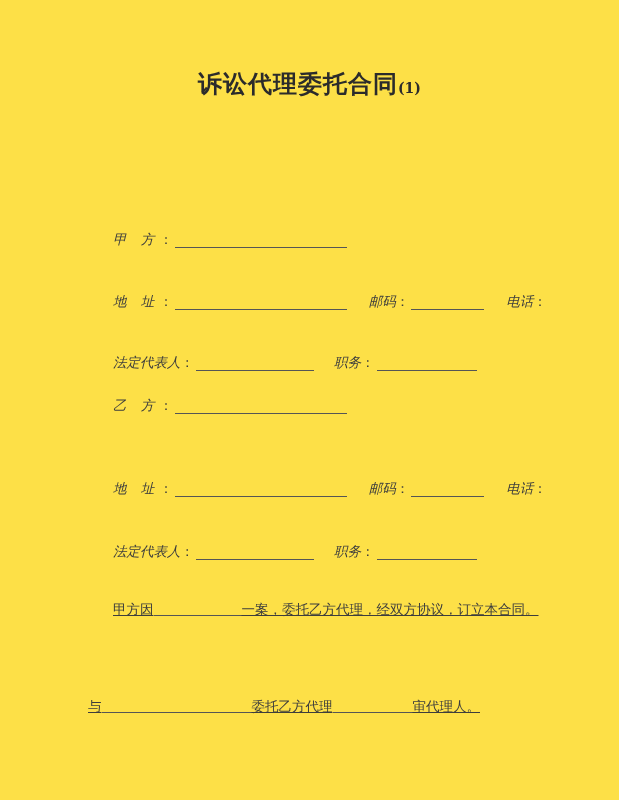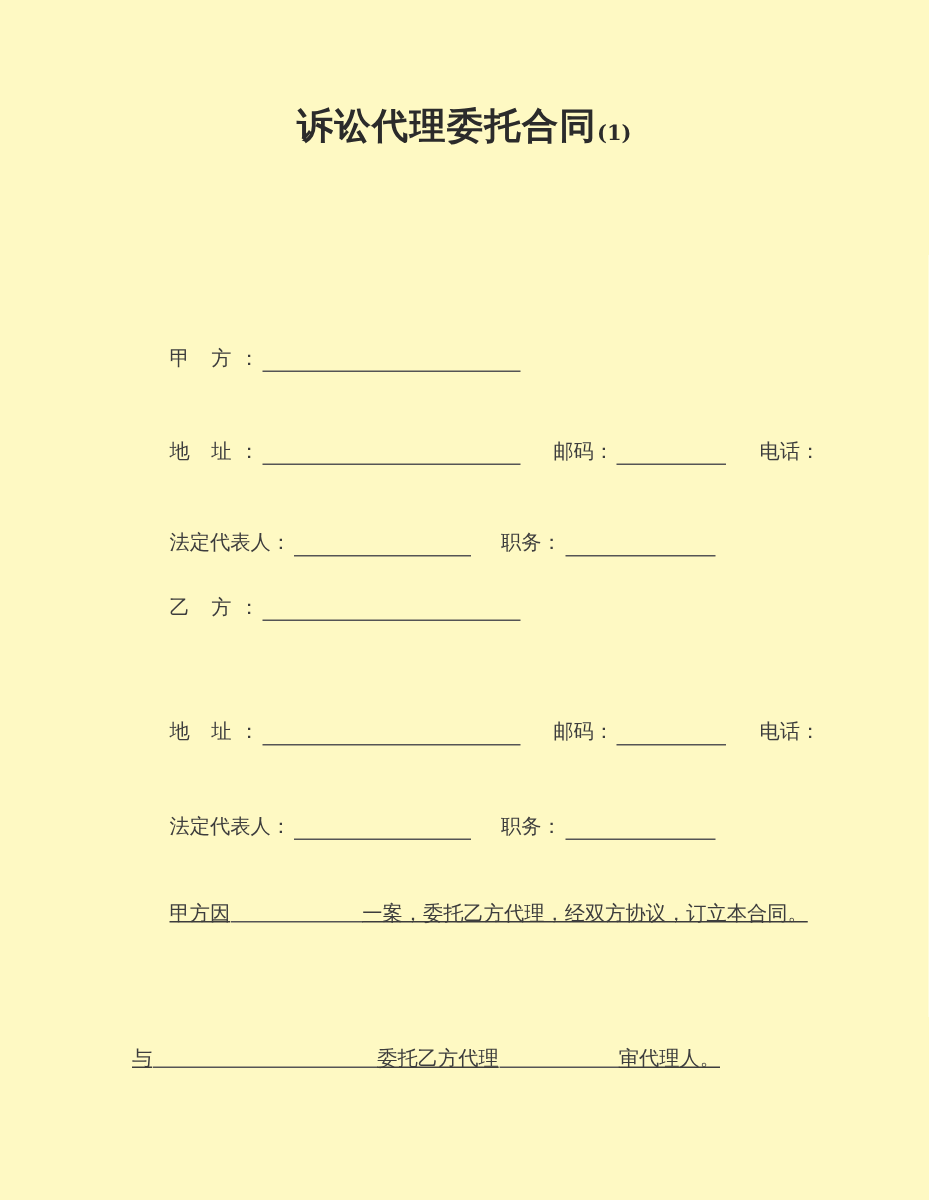--- a/index.html
+++ b/index.html
@@ -12,21 +12,21 @@
     height: 800px;
     position: relative;
     overflow: hidden;
     font-family: "DejaVu Sans", "Liberation Sans", sans-serif;
     color: #3a3a3a;
   }
 
   .page {
     position: absolute;
     inset: 0;
-    background: #fef9c3;
+    background: #fde047;
     padding-left: 48px;
   }
 
   
   .doc-title {
     position: absolute;
     left: 0;
     right: 0;
     top: 68px;
     text-align: center;
@@ -57,20 +57,21 @@
     font-size: 13.5px;
     line-height: 18px;
     color: #3d3d3d;
     white-space: nowrap;
   }
 
   .lbl {
     display: inline-block;
     font-size: 13.5px;
     color: #3d3d3d;
+    font-style: italic;
   }
   
   .lbl-spaced {
     letter-spacing: 5px;
   }
 
   .colon {
     display: inline-block;
     font-size: 13.5px;
     margin-right: 2px;

